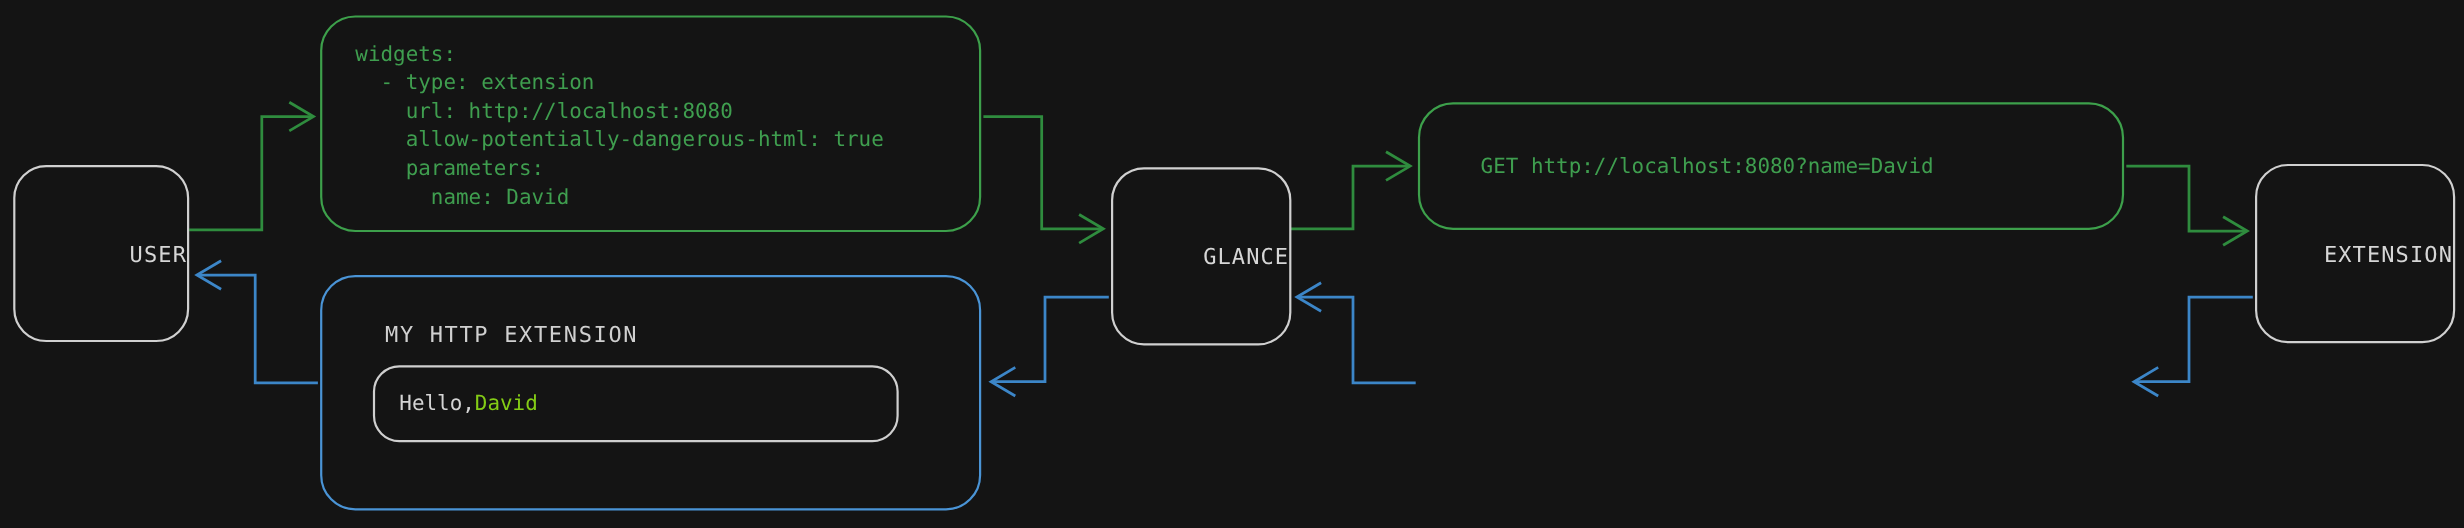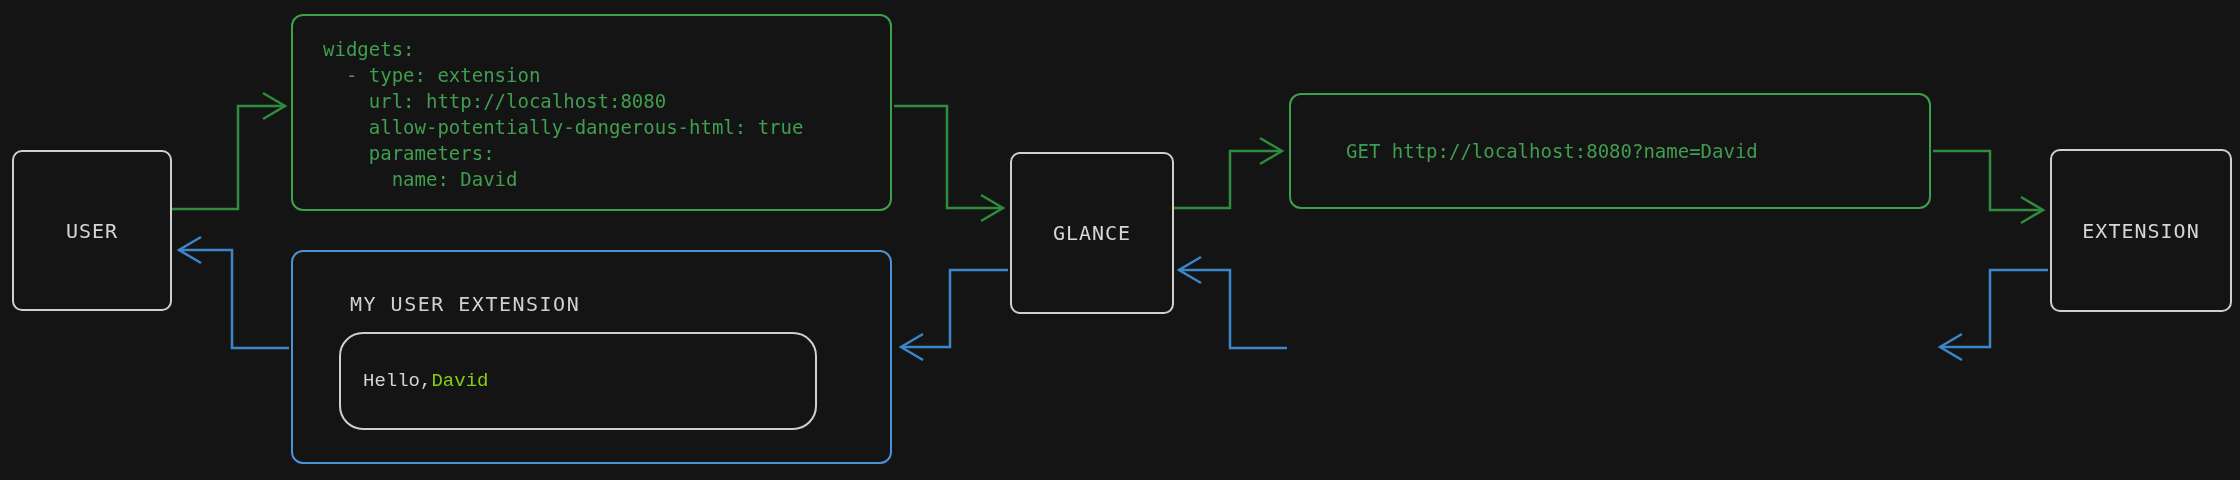--- a/index.html
+++ b/index.html
@@ -18,36 +18,36 @@
   .wires {
     position: absolute;
     inset: 0;
     width: 2240px;
     height: 480px;
     pointer-events: none;
   }
   .node {
     position: absolute;
     border: 2px solid #d0d0d0;
-    border-radius: 10px;
+    border-radius: 30px;
     display: flex;
     align-items: center;
-    justify-content: center;
+    justify-content: flex-end;
     color: #d6d6d6;
     font-size: 20px;
     letter-spacing: 1px;
     background: #141414;
   }
   .node-user      { left: 12px;   top: 150px; width: 156px; height: 157px; }
   .node-glance    { left: 1010px; top: 152px; width: 160px; height: 158px; }
   .node-extension { left: 2050px; top: 149px; width: 178px; height: 159px; }
 
   .codebox {
     position: absolute;
-    border-radius: 12px;
+    border-radius: 32px;
     background: #141414;
     box-sizing: border-box;
   }
   .codebox pre {
     margin: 0;
     font-family: "DejaVu Sans Mono", "Liberation Mono", monospace;
     font-size: 19px;
     line-height: 26px;
     white-space: pre;
   }
@@ -76,30 +76,29 @@
   }
   .widget-title {
     position: absolute;
     left: 57px; top: 40px;
     color: #d0d0d0;
     font-size: 20px;
     letter-spacing: 1.5px;
   }
   .widget-inner {
     position: absolute;
-    left: 46px; top: 80px; width: 478px; height: 98px;
+    left: 46px; top: 80px; width: 478px; height: 70px;
     border: 2px solid #cfcfcf;
     border-radius: 24px;
     box-sizing: border-box;
     display: flex;
     align-items: center;
     padding-left: 22px;
     font-size: 19px;
     color: #d4d4d4;
-    font-family: Liberation Mono, monospace;
   }
   .orange { color: #84cc16; }
 </style>
 </head>
 <body>
 
 <div class="canvas">
 
   <svg class="wires" viewBox="0 0 2240 480" xmlns="http://www.w3.org/2000/svg">
     <defs>
@@ -140,20 +139,20 @@
     parameters:
       name: David</pre>
   </div>
 
   <div class="codebox green-box box-request">
     <pre class="green-text">GET http://localhost:8080?name=David</pre>
   </div>
 
 
   <div class="codebox blue-box box-widget">
-    <div class="widget-title">MY USER EXTENSION</div>
+    <div class="widget-title">MY HTTP EXTENSION</div>
     <div class="widget-inner">
       <span>Hello, </span>
         <span class="orange">David</span>
     </div>
   </div>
 
 </div>
 
 </body></html>

